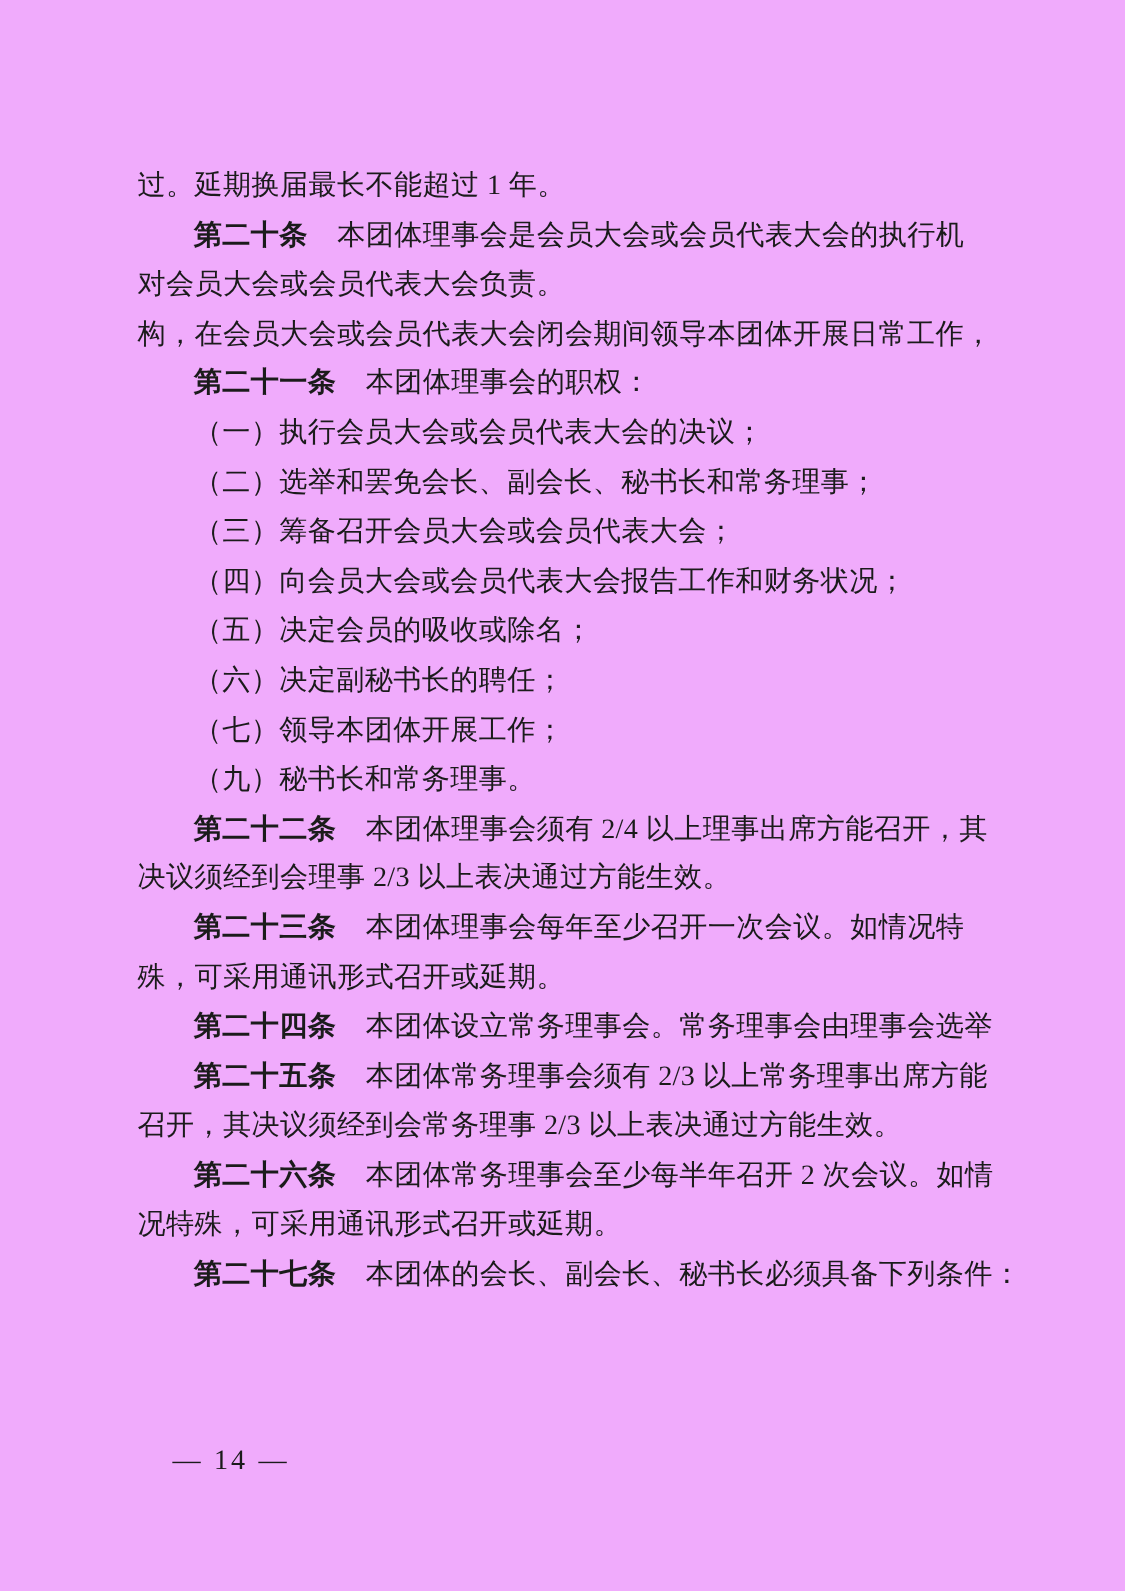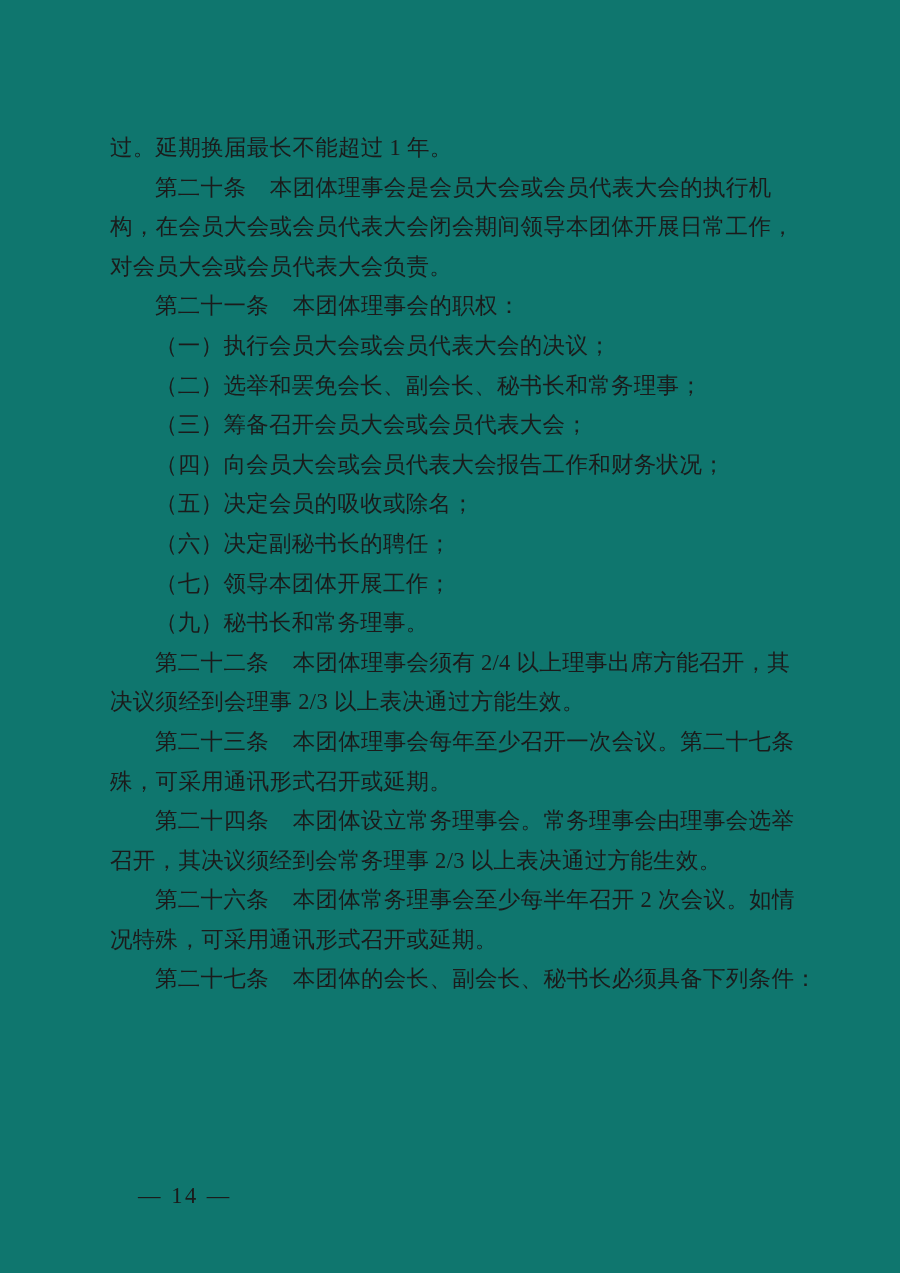--- a/index.html
+++ b/index.html
@@ -4,21 +4,21 @@
 <style>
   html, body {
     margin: 0;
     padding: 0;
     background: #ffffff;
   }
   .page {
     position: relative;
     width: 900px;
     height: 1273px;
-    background: #0f766e;
+    background: #f0abfc;
     color: #1b1b1b;
     font-family: "Liberation Serif", "DejaVu Serif", serif;
     overflow: hidden;
   }
   .doc-body {
     position: absolute;
     top: 128px;
     left: 110px;
     width: 690px;
   }
@@ -26,58 +26,58 @@
     height: 39.6px;
     line-height: 39.6px;
     font-size: 22.5px;
     letter-spacing: 0.3px;
     white-space: nowrap;
   }
   .line.indent {
     padding-left: 45px;
   }
   .head {
-    font-weight: 400;
+    font-weight: 700;
     margin-right: 1.05em;
   }
   .footer {
     position: absolute;
     top: 1148px;
     left: 138px;
     height: 39.6px;
     line-height: 39.6px;
     font-size: 22.5px;
     letter-spacing: 2.5px;
     color: #1b1b1b;
-    margin-top: 28px;
   }
 </style>
 </head>
 <body>
 
 <div class="page">
   <div class="doc-body" id="doc-body">
       <div class="line"><span>过。延期换届最长不能超过 1 年。</span></div>
       <div class="line indent"><span class="head">第二十条</span><span>本团体理事会是会员大会或会员代表大会的执行机</span></div>
+      <div class="line"><span>对会员大会或会员代表大会负责。</span></div>
       <div class="line"><span>构，在会员大会或会员代表大会闭会期间领导本团体开展日常工作，</span></div>
-      <div class="line"><span>对会员大会或会员代表大会负责。</span></div>
       <div class="line indent"><span class="head">第二十一条</span><span>本团体理事会的职权：</span></div>
       <div class="line indent"><span>（一）执行会员大会或会员代表大会的决议；</span></div>
       <div class="line indent"><span>（二）选举和罢免会长、副会长、秘书长和常务理事；</span></div>
       <div class="line indent"><span>（三）筹备召开会员大会或会员代表大会；</span></div>
       <div class="line indent"><span>（四）向会员大会或会员代表大会报告工作和财务状况；</span></div>
       <div class="line indent"><span>（五）决定会员的吸收或除名；</span></div>
       <div class="line indent"><span>（六）决定副秘书长的聘任；</span></div>
       <div class="line indent"><span>（七）领导本团体开展工作；</span></div>
       <div class="line indent"><span>（九）秘书长和常务理事。</span></div>
       <div class="line indent"><span class="head">第二十二条</span><span>本团体理事会须有 2/4 以上理事出席方能召开，其</span></div>
       <div class="line"><span>决议须经到会理事 2/3 以上表决通过方能生效。</span></div>
-      <div class="line indent"><span class="head">第二十三条</span><span>本团体理事会每年至少召开一次会议。第二十七条</span></div>
+      <div class="line indent"><span class="head">第二十三条</span><span>本团体理事会每年至少召开一次会议。如情况特</span></div>
       <div class="line"><span>殊，可采用通讯形式召开或延期。</span></div>
       <div class="line indent"><span class="head">第二十四条</span><span>本团体设立常务理事会。常务理事会由理事会选举</span></div>
+      <div class="line indent"><span class="head">第二十五条</span><span>本团体常务理事会须有 2/3 以上常务理事出席方能</span></div>
       <div class="line"><span>召开，其决议须经到会常务理事 2/3 以上表决通过方能生效。</span></div>
       <div class="line indent"><span class="head">第二十六条</span><span>本团体常务理事会至少每半年召开 2 次会议。如情</span></div>
       <div class="line"><span>况特殊，可采用通讯形式召开或延期。</span></div>
       <div class="line indent"><span class="head">第二十七条</span><span>本团体的会长、副会长、秘书长必须具备下列条件：</span></div>
     </div>
   <div class="footer">
     <span>— 14 —</span>
   </div>
 </div>
 

